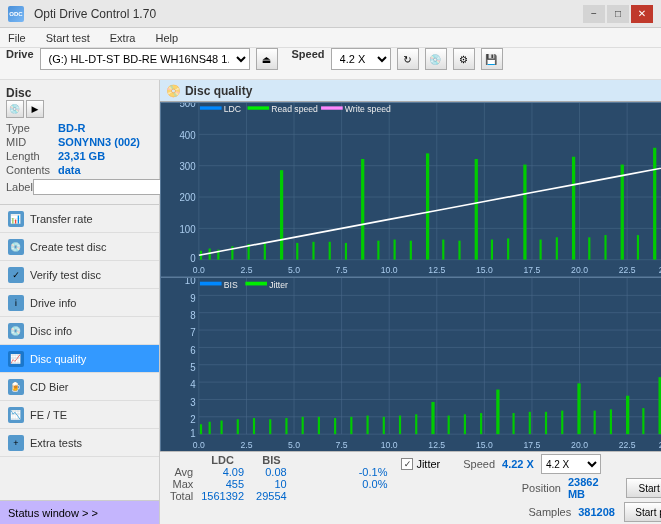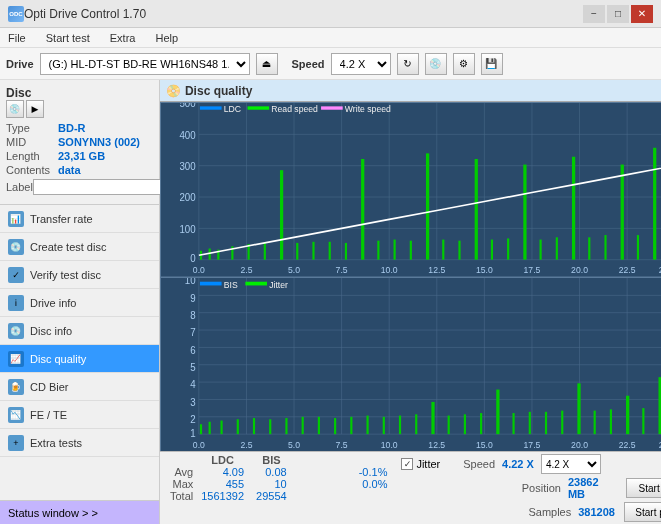--- a/index.html
+++ b/index.html
@@ -1,32 +1,32 @@
 <!DOCTYPE html>
 <html><head>
   <meta charset="utf-8">
   <style>
     * { margin: 0; padding: 0; box-sizing: border-box; }
     body { width: 661px; height: 524px; font-family: 'Segoe UI', Tahoma, sans-serif; font-size: 11px; background: #f0f0f0; overflow: hidden; }
 
     
     .title-bar { background: #e8e8e8; height: 28px; display: flex; align-items: center; justify-content: space-between; padding: 0 8px; border-bottom: 1px solid #ccc; }
-    .title-bar-left { display: flex; align-items: center; gap: 0; }
+    .title-bar-left { display: flex; align-items: center; gap: 10px; }
     .title-bar-icon { width: 16px; height: 16px; background: linear-gradient(135deg, #4a90d9, #7ab8f5); border-radius: 2px; display: flex; align-items: center; justify-content: center; color: white; font-size: 8px; font-weight: bold; }
     .title-text { font-size: 12px; color: #333; }
     .title-controls { display: flex; gap: 2px; }
     .title-btn { width: 22px; height: 18px; border: none; background: #d4d4d4; cursor: pointer; font-size: 10px; display: flex; align-items: center; justify-content: center; color: #333; }
     .title-btn.close { background: #c0392b; color: white; }
 
     
     .menu-bar { background: #f5f5f5; height: 20px; display: flex; align-items: center; padding: 0 4px; border-bottom: 1px solid #ddd; gap: 12px; }
     .menu-item { font-size: 11px; color: #333; cursor: pointer; padding: 0 4px; }
 
     
-    .toolbar { background: #f5f5f5; height: 32px; display: flex; align-items: center; padding: 0 6px; border-bottom: 1px solid #ddd; gap: 6px; }
+    .toolbar { background: #f5f5f5; height: 32px; display: flex; align-items: flex-start; padding: 0 6px; border-bottom: 1px solid #ddd; gap: 6px; }
     .toolbar-label { font-size: 11px; font-weight: bold; color: #333; }
     .drive-select { height: 22px; width: 210px; font-size: 11px; border: 1px solid #aaa; background: white; padding: 0 4px; }
     .toolbar-btn { width: 22px; height: 22px; border: 1px solid #aaa; background: linear-gradient(180deg, #fff, #e0e0e0); cursor: pointer; display: flex; align-items: center; justify-content: center; font-size: 10px; }
     .speed-label { font-size: 11px; font-weight: bold; color: #333; margin-left: 8px; }
     .speed-select { height: 22px; width: 60px; font-size: 11px; border: 1px solid #aaa; background: white; padding: 0 4px; }
 
     
     .main { display: flex; height: calc(524px - 80px); }
 
     

